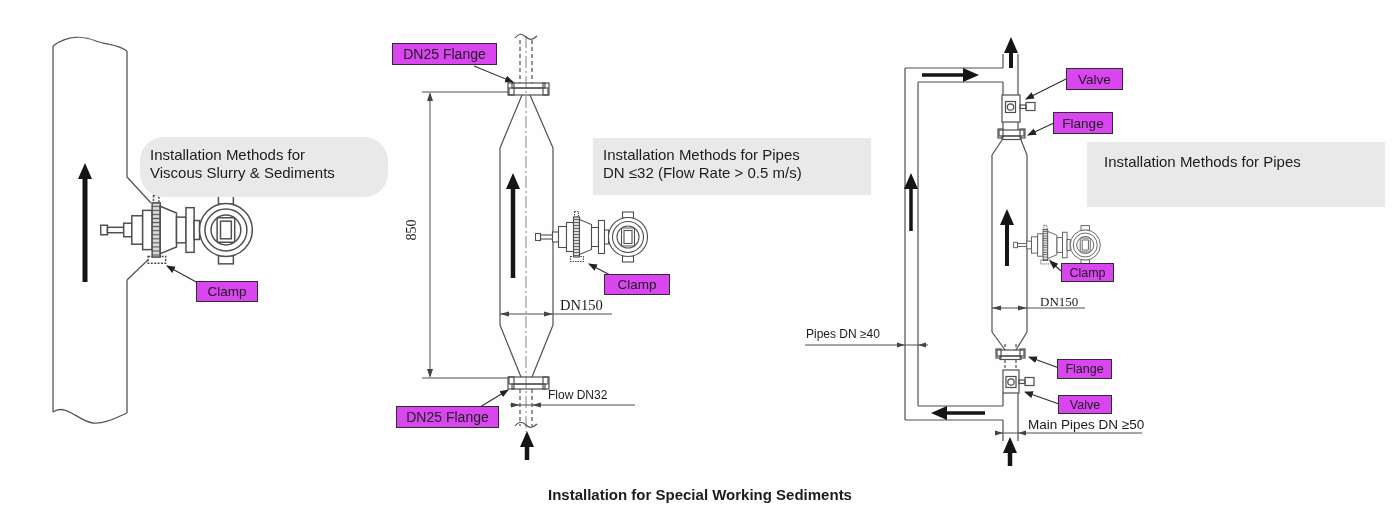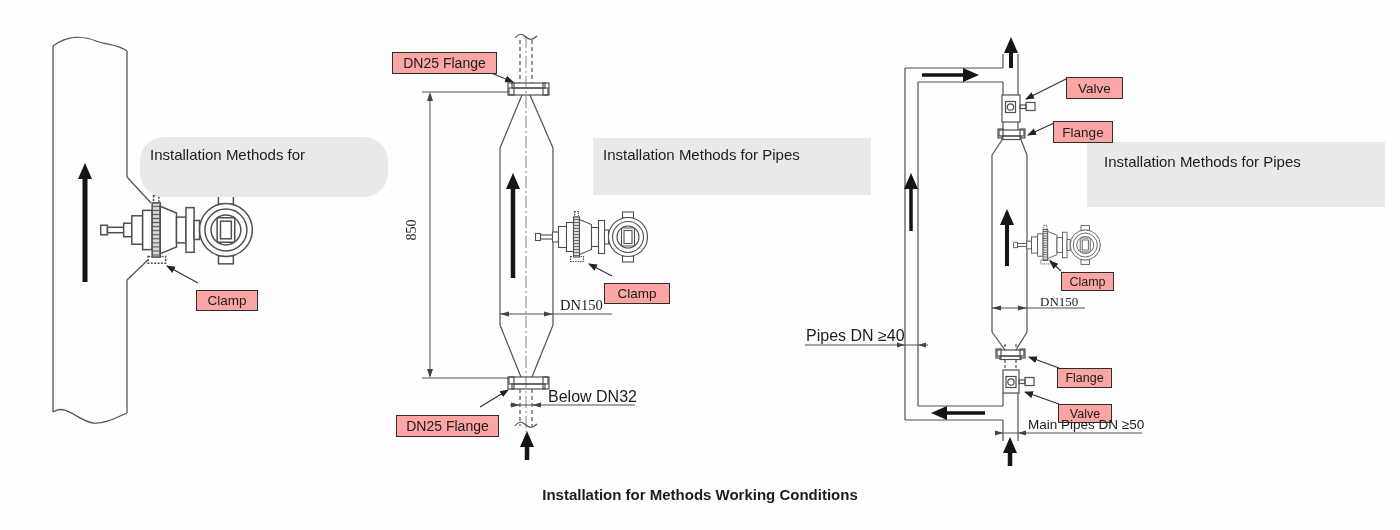--- a/index.html
+++ b/index.html
@@ -6,26 +6,26 @@
   .canvas{
     position:relative;width:1400px;height:530px;background:#fefefe;
     font-family:"Liberation Sans",sans-serif;color:#1c1c1c;overflow:hidden;
   }
   .canvas svg.linework{position:absolute;left:0;top:0;}
   .panel{
     position:absolute;background:#e9e9e9;font-size:15px;line-height:18px;
     white-space:nowrap;
   }
   .lbl{
-    position:absolute;background:#fca5a5;border:1.4px solid #2d2d2d;
+    position:absolute;background:#d946ef;border:1.4px solid #2d2d2d;
     display:flex;align-items:center;justify-content:center;
-    font-size:13.5px;white-space:nowrap;box-sizing:border-box;margin-top:9px;
+    font-size:13.5px;white-space:nowrap;box-sizing:border-box;
   }
   .lbl.sm{font-size:12.5px;}
-  .ft{position:absolute;font-size:16px;white-space:nowrap;}
+  .ft{position:absolute;font-size:12px;white-space:nowrap;}
   .serifdim{
     position:absolute;font-family:"Liberation Serif",serif;font-weight:400;
     white-space:nowrap;
   }
   .rot{transform:rotate(-90deg);transform-origin:center center;text-align:center;}
   .caption{
     position:absolute;font-size:15px;font-weight:700;text-align:center;
     white-space:nowrap;
   }
 </style>
@@ -204,39 +204,41 @@
       <line x1="1066" y1="79" x2="1026" y2="99" marker-end="url(#la)"></line>
       <line x1="1054" y1="123" x2="1028" y2="135" marker-end="url(#la)"></line>
       <line x1="1061" y1="271" x2="1050" y2="261" marker-end="url(#la)"></line>
       <line x1="1059" y1="368" x2="1029" y2="357" marker-end="url(#la)"></line>
       <line x1="1059" y1="404" x2="1025" y2="392" marker-end="url(#la)"></line>
     </g>
   </svg>
 
   <div class="panel" style="left:140px;top:137px;width:238px;height:51px;padding:9px 0 0 10px;border-radius:24px;">
     <div>Installation Methods for</div>
+    <div>Viscous Slurry &amp; Sediments</div>
   </div>
   <div class="panel" style="left:593px;top:138px;width:268px;height:49px;padding:8px 0 0 10px;">
     <div>Installation Methods for Pipes</div>
+    <div>DN ≤32 (Flow Rate &gt; 0.5 m/s)</div>
   </div>
   <div class="panel" style="left:1087px;top:142px;width:281px;height:54px;padding:11px 0 0 17px;">
     <div>Installation Methods for Pipes</div>
   </div>
 
   <div class="lbl" style="left:196px;top:281px;width:62px;height:21px;">Clamp</div>
   <div class="lbl" style="left:392px;top:43px;width:105px;height:22px;font-size:14px;">DN25 Flange</div>
   <div class="lbl" style="left:604px;top:274px;width:66px;height:21px;">Clamp</div>
   <div class="lbl" style="left:396px;top:406px;width:103px;height:22px;font-size:14px;">DN25 Flange</div>
   <div class="lbl" style="left:1066px;top:68px;width:57px;height:22px;">Valve</div>
   <div class="lbl" style="left:1053px;top:112px;width:60px;height:22px;">Flange</div>
   <div class="lbl sm" style="left:1061px;top:263px;width:53px;height:19px;">Clamp</div>
   <div class="lbl sm" style="left:1057px;top:359px;width:55px;height:20px;">Flange</div>
   <div class="lbl sm" style="left:1058px;top:395px;width:54px;height:19px;">Valve</div>
 
   <div class="serifdim rot" style="left:396px;top:222px;width:32px;font-size:14px;font-weight:400;">850</div>
   <div class="serifdim" style="left:560px;top:297px;font-size:14.5px;">DN150</div>
-  <div class="ft" style="left:548px;top:388px;">Below DN32</div>
+  <div class="ft" style="left:548px;top:388px;">Flow DN32</div>
   <div class="serifdim" style="left:1040px;top:294px;font-size:13px;">DN150</div>
   <div class="ft" style="left:806px;top:327px;">Pipes DN ≥40</div>
   <div class="ft" style="left:1028px;top:417px;font-size:13.5px;">Main Pipes DN ≥50</div>
 
-  <div class="caption" style="left:450px;top:486px;width:500px;">Installation for Methods Working Conditions</div>
+  <div class="caption" style="left:450px;top:486px;width:500px;">Installation for Special Working Sediments</div>
 </div>
 
 </body></html>

